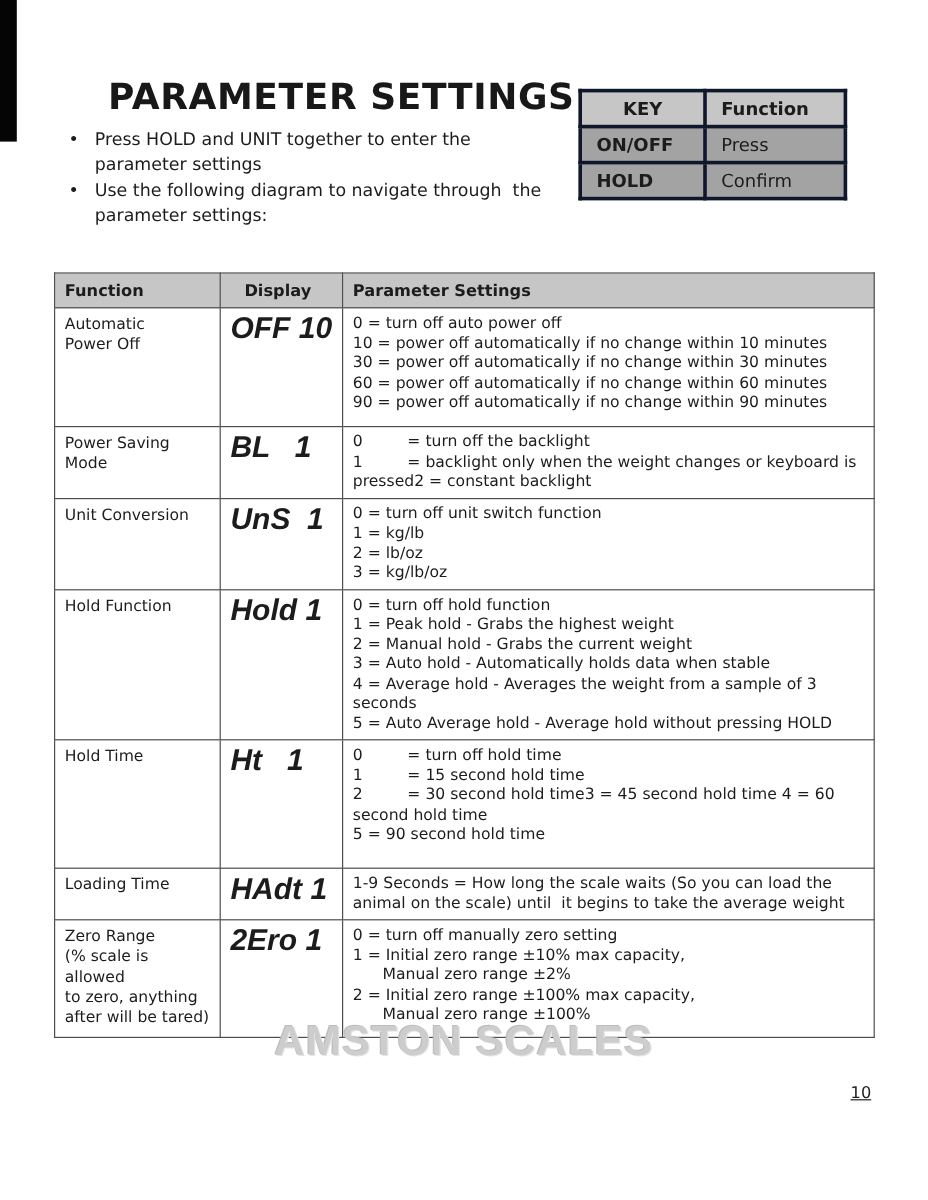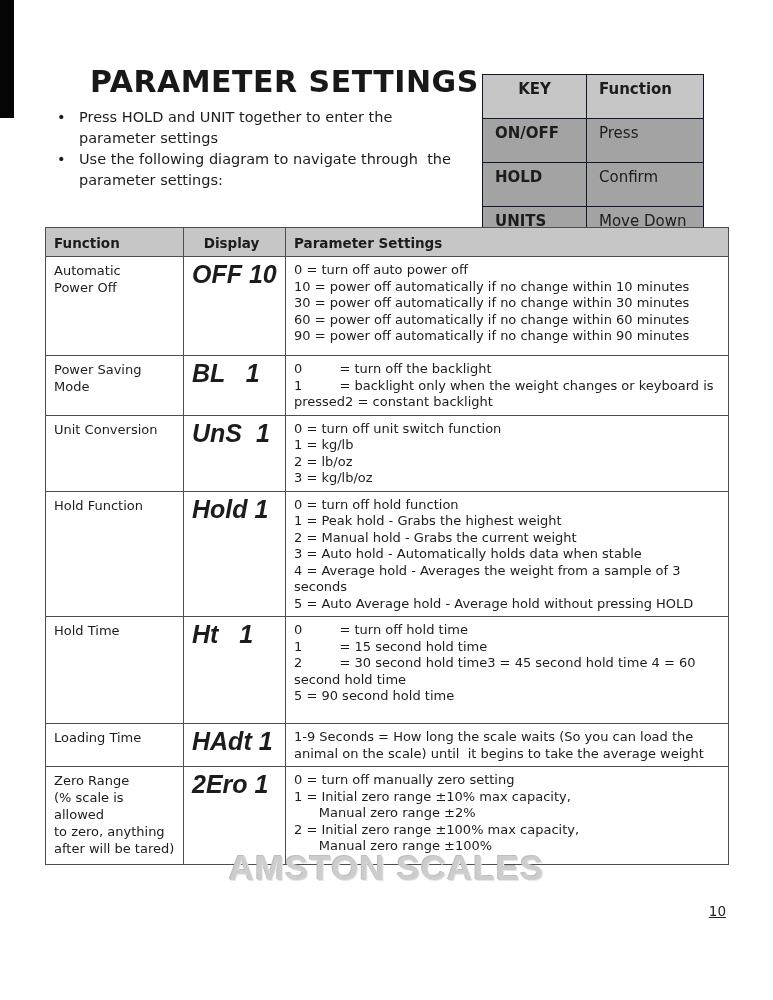--- a/index.html
+++ b/index.html
@@ -62,22 +62,22 @@
   .key-table {
     position: absolute;
     left: 482px;
     top: 74px;
     border-collapse: collapse;
     table-layout: fixed;
     width: 221px;
     font-size: 15px;
   }
   .key-table th, .key-table td {
-    border: 1px solid #0f172a;
-    padding: 0 0 16px 12px;
+    border: 3px solid #0f172a;
+    padding: 0 0 0 12px;
     text-align: left;
     vertical-align: middle;
   }
   .key-table th {
     background: #c6c6c6;
     font-weight: bold;
     height: 27px;
   }
   .key-table th.key-col-header { text-align: center; padding-left: 0; }
   .key-table td { height: 27px; background: #a3a3a3; }
@@ -199,24 +199,20 @@
     <th>Function</th>
   </tr>
   <tr>
     <td class="key-name">ON/OFF</td>
     <td>Press</td>
   </tr>
   <tr>
     <td class="key-name">HOLD</td>
     <td>Confirm</td>
   </tr>
-  <tr>
-    <td class="key-name">UNITS</td>
-    <td>Move Down</td>
-  </tr>
 </tbody>
   </table>
 
 <table class="main-table">
   <colgroup>
       <col class="c1">
       <col class="c2">
       <col class="c3">
     </colgroup>
   <tbody>

